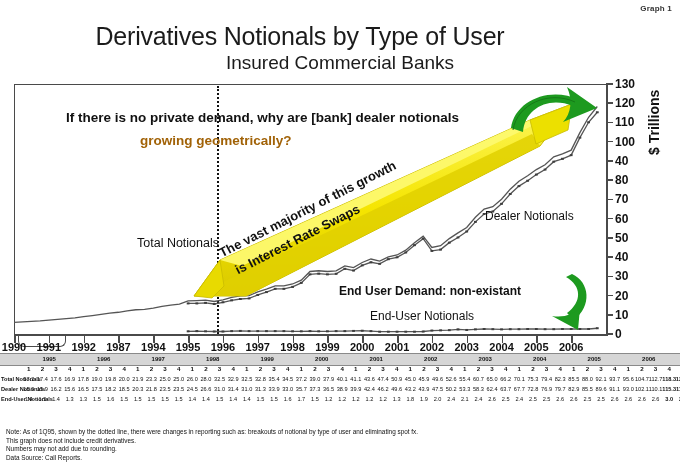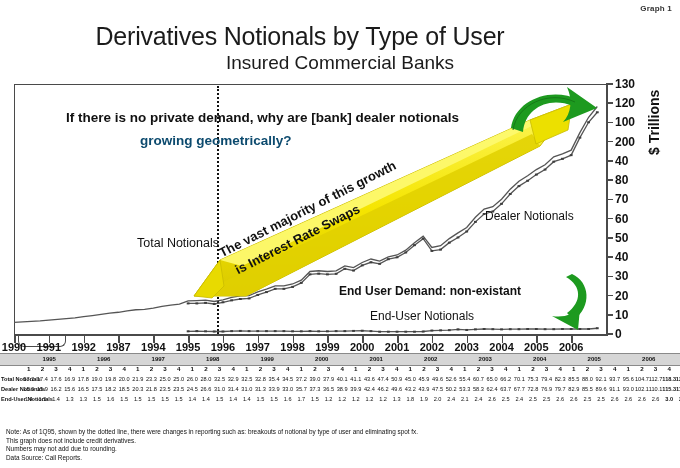--- a/index.html
+++ b/index.html
@@ -88,21 +88,21 @@
   
   .series{position:absolute; left:14px; top:84px; width:592px; height:250px;}
 
   
   .q-line1{
     position:absolute; left:66px; top:110px;
     font-size:13.5px; font-weight:bold; color:#111; white-space:nowrap;
   }
   .q-line2{
     position:absolute; left:140px; top:133px;
-    font-size:13.5px; font-weight:bold; color:#0c4a6e; white-space:nowrap;
+    font-size:13.5px; font-weight:bold; color:#a16207; white-space:nowrap;
   }
   .lbl-total{
     position:absolute; left:137px; top:236px;
     font-size:12.5px; color:#111; white-space:nowrap;
   }
   .lbl-dealer{
     position:absolute; left:485px; top:209px;
     font-size:12px; color:#111; white-space:nowrap;
   }
   .lbl-enduser{
@@ -186,22 +186,22 @@
       <i style="top: 153.096px;"></i>
       <i style="top: 172.327px;"></i>
       <i style="top: 191.558px;"></i>
       <i style="top: 210.788px;"></i>
       <i style="top: 230.019px;"></i>
       <i style="top: 249.25px;"></i>
     </div>
   <div class="ylabels" id="ylabels">
       <span style="top: 0px;">130</span>
       <span style="top: 19.2308px;">120</span>
-      <span style="top: 38.4615px;">100</span>
-      <span style="top: 57.6923px;">200</span>
+      <span style="top: 38.4615px;">110</span>
+      <span style="top: 57.6923px;">100</span>
       <span style="top: 76.9231px;">40</span>
       <span style="top: 96.1538px;">80</span>
       <span style="top: 115.385px;">70</span>
       <span style="top: 134.615px;">60</span>
       <span style="top: 153.846px;">50</span>
       <span style="top: 173.077px;">40</span>
       <span style="top: 192.308px;">30</span>
       <span style="top: 211.538px;">20</span>
       <span style="top: 230.769px;">10</span>
       <span style="top: 250px;">0</span>

